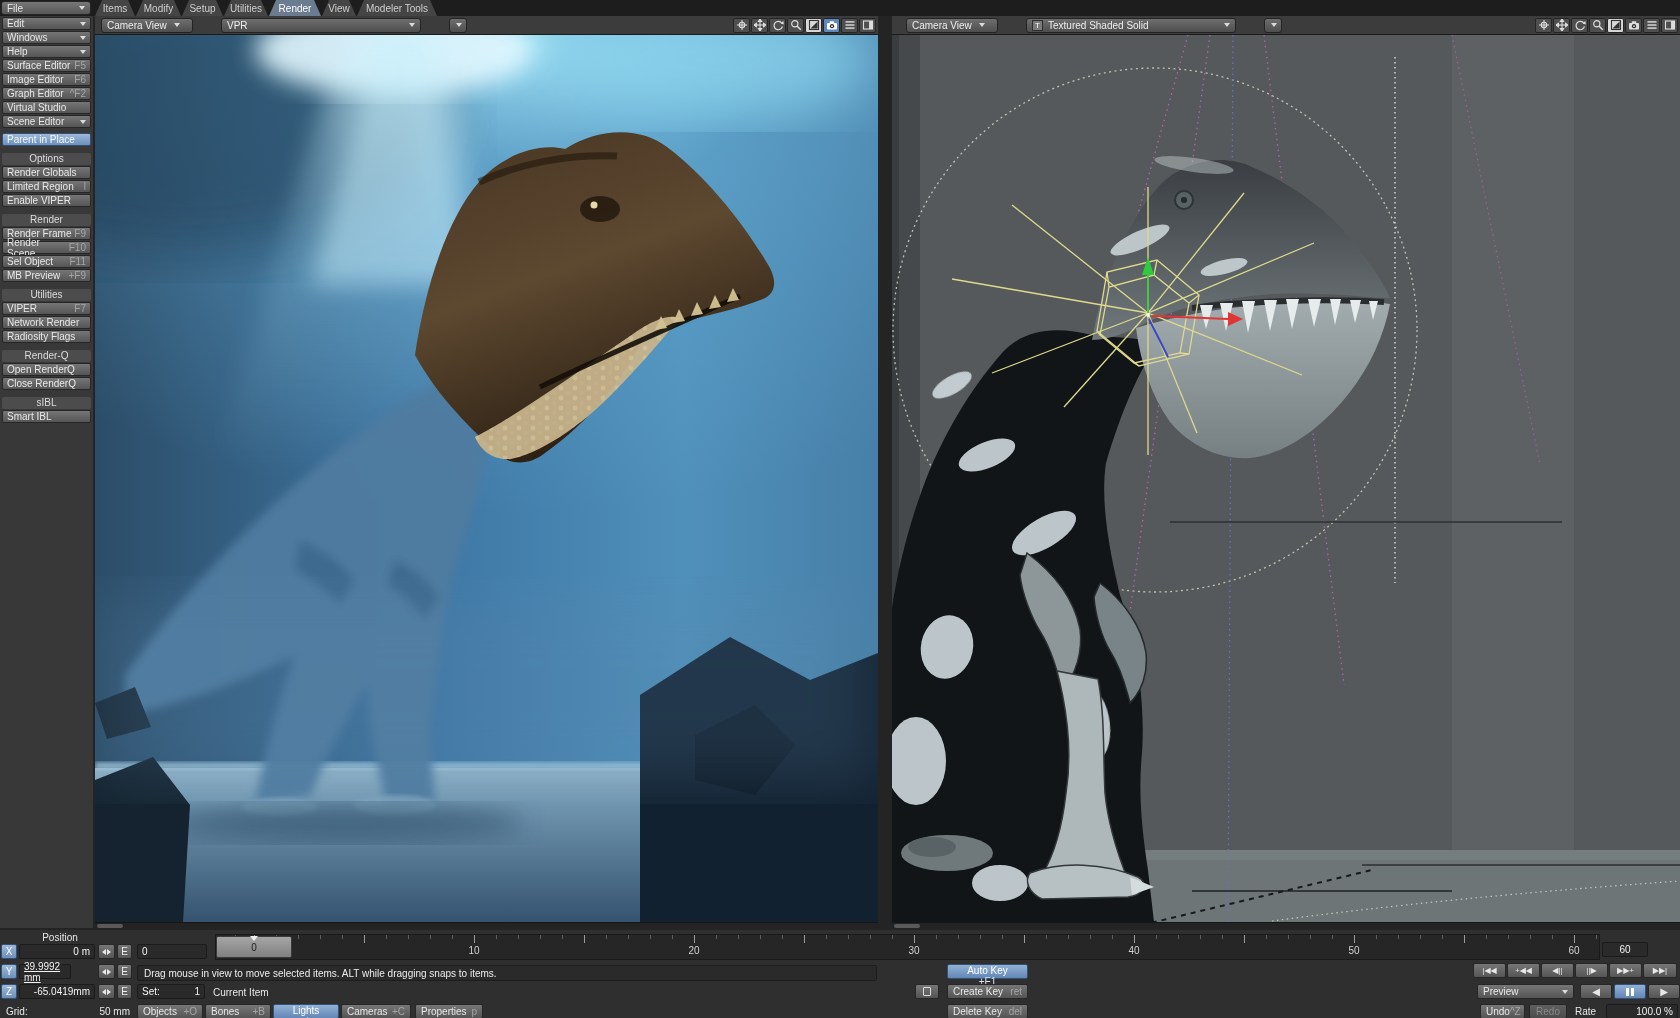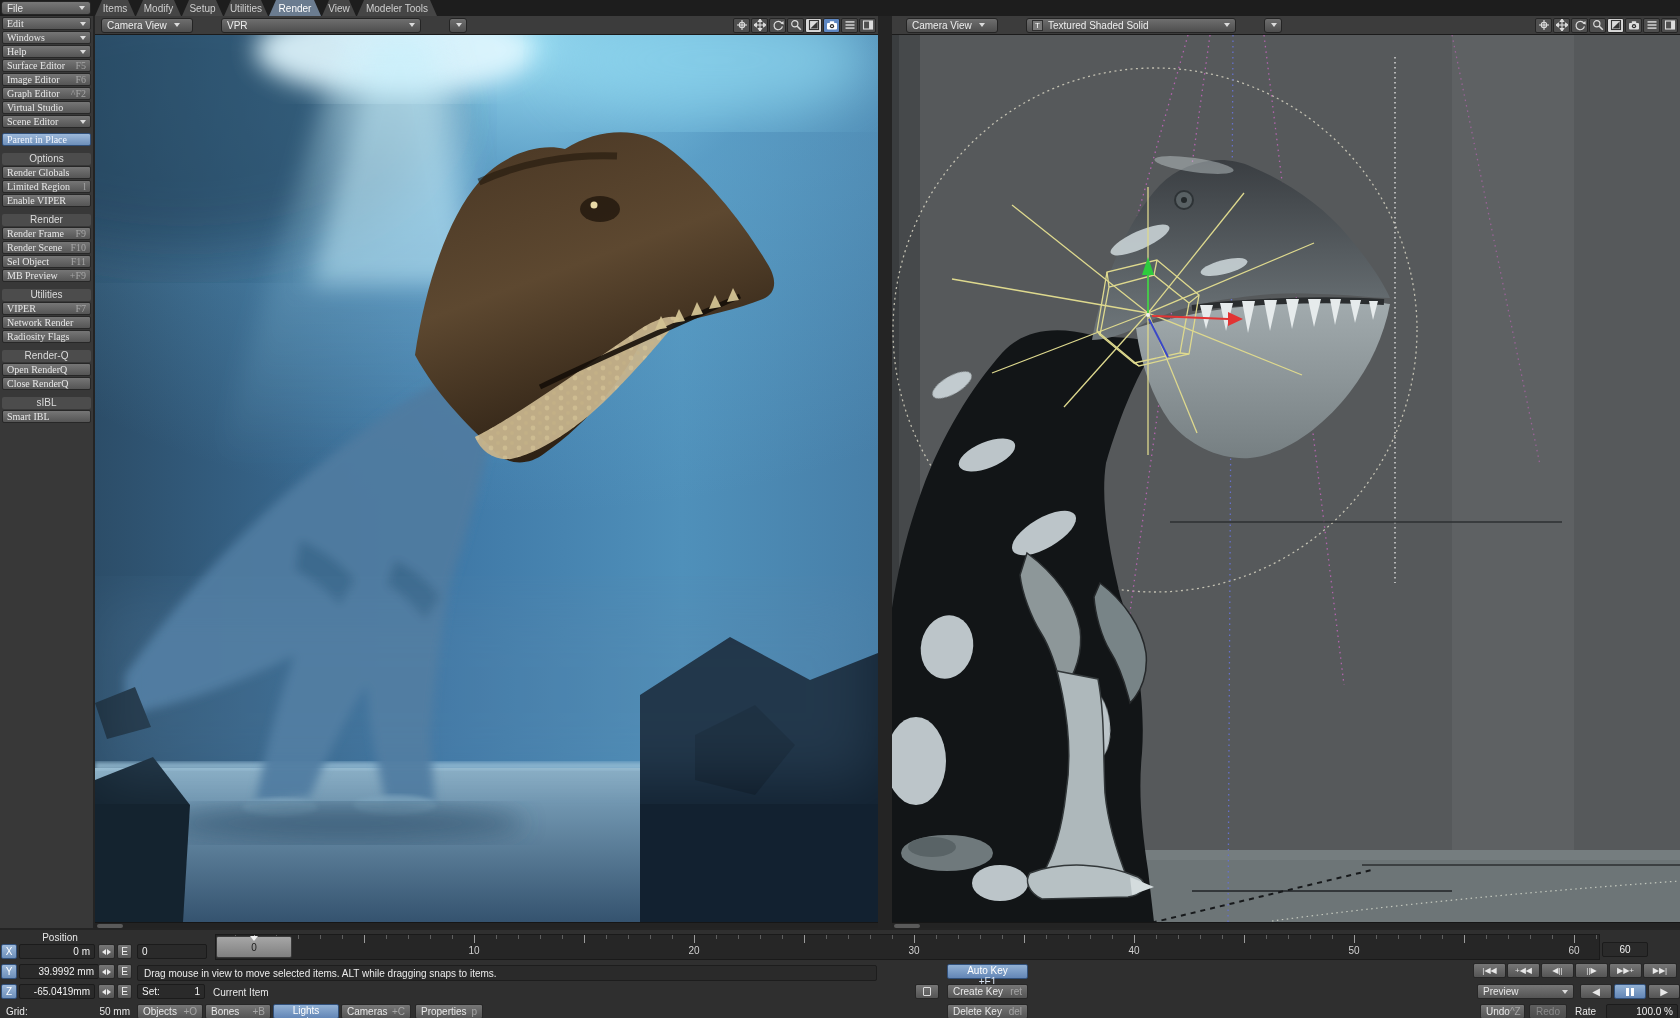--- a/index.html
+++ b/index.html
@@ -13,21 +13,21 @@
     justify-content:space-between; padding:0 5px; color:#e8e8e8; cursor:default;gap:28px; }
   .tab { position:absolute; top:0; height:16px; background:#454545; color:#cfcfcf;
     display:flex; align-items:center; justify-content:center;
     clip-path:polygon(7px 0, calc(100% - 7px) 0, 100% 100%, 0 100%); }
   .tab.active { background:#6b7c90; color:#ffffff; }
 
   
   #sidebar { position:absolute; left:0; top:16px; width:93px; height:912px; background:#383838; }
   .sb-btn { position:relative; height:13px; margin:1px 2px 0 2px; background:linear-gradient(#767676,#555555);
     border:1px solid #272727; border-radius:2px; display:flex; align-items:center;
-    justify-content:space-between; padding:0 4px; color:#e8e8e8;font-family:Liberation Serif, serif; }
+    justify-content:space-between; padding:0 4px; color:#e8e8e8; }
   .sb-btn .sc { color:#a5a5a5; }
   .sb-btn.blue { background:linear-gradient(#9db9da,#6d8fba); border-color:#31507a; color:#f4f8ff; }
   .sb-head { height:12px; margin:7px 2px 0 2px; background:#4c4c4c; border-radius:2px;
     text-align:center; color:#dcdcdc; line-height:12px; }
   .dd { width:0; height:0; border-left:3.5px solid transparent; border-right:3.5px solid transparent;
     border-top:4px solid #dcdcdc; }
 
   
   .vp { position:absolute; top:16px; height:912px; background:#111; }
   #vpL { left:95px; width:783px; }
@@ -610,21 +610,21 @@
       <span>0</span>
     </div>
   </div>
   <div class="fld" style="left:1602px;top:12px;width:46px;justify-content:center;">
       <span>60</span>
     </div>
 
   <div class="axis" style="left:1px;top:34px;">
       <span>Y</span>
     </div>
-  <div class="fld right" style="left:19px;top:34px;width:80px;">
+  <div class="fld right" style="left:19px;top:34px;width:52px;text-decoration:underline;">
       <span>39.9992 mm</span>
     </div>
   <div class="mini stepper" style="left:98px;top:34px;">
       <i class="tri-l"></i>
       <i class="tri-r"></i>
     </div>
   <div class="mini" style="left:117px;top:34px;">
       <span>E</span>
     </div>
   <div id="statusbar">

